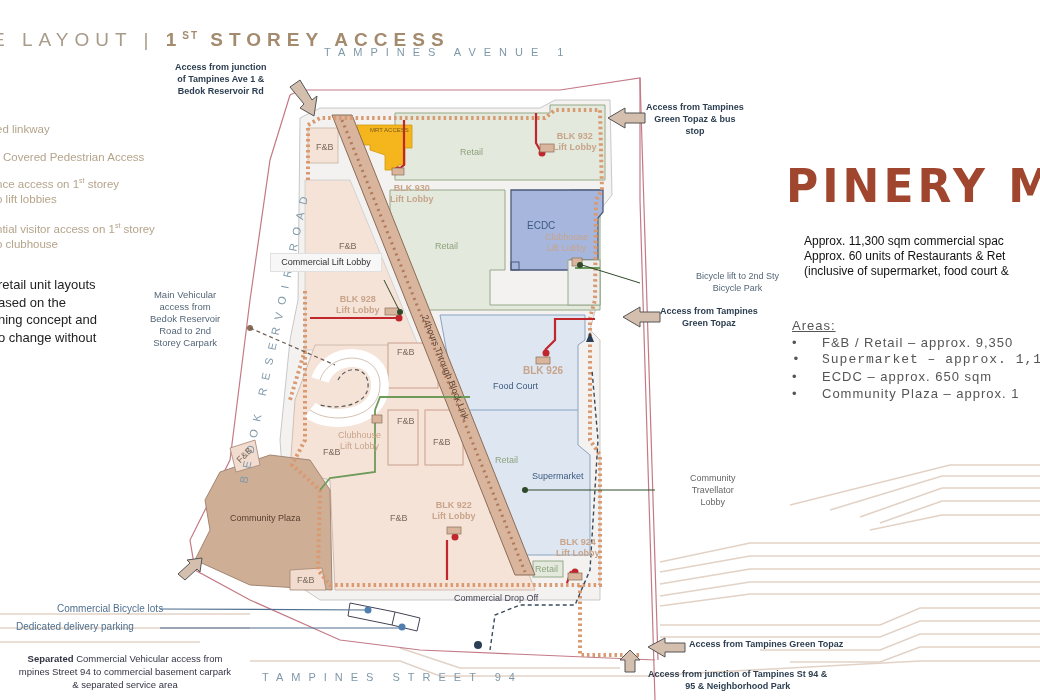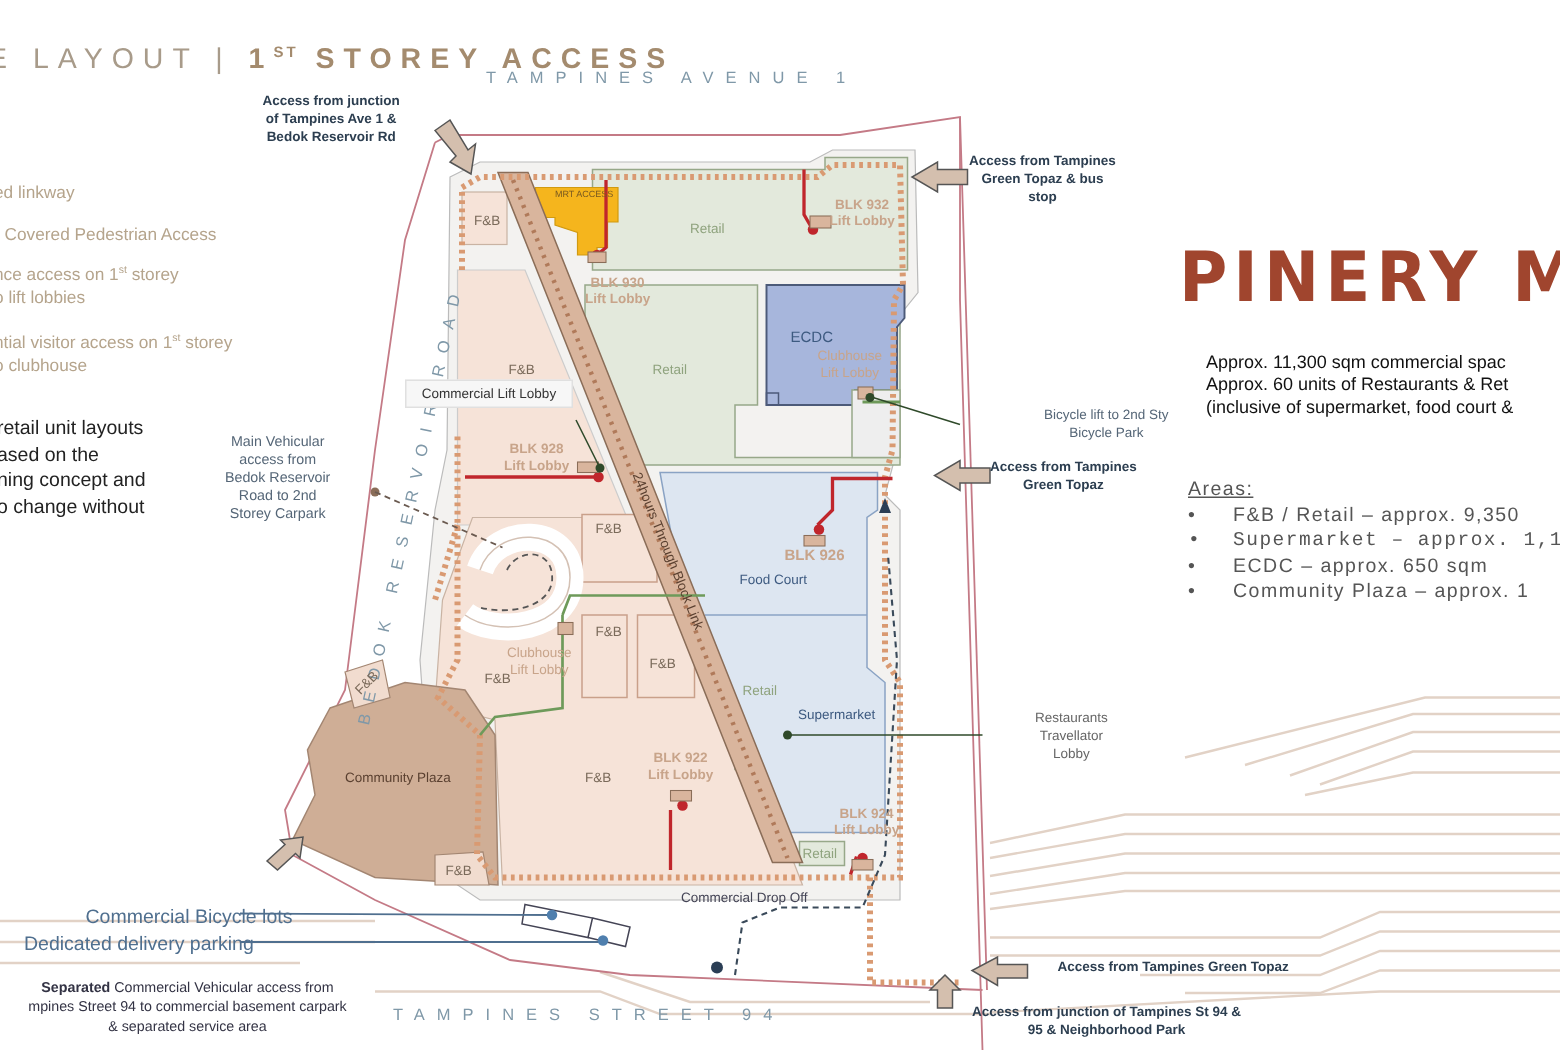--- a/index.html
+++ b/index.html
@@ -16,21 +16,21 @@
   .callout-light { font-size:9px; color:#556677; text-align:center; line-height:12px; white-space:nowrap; }
   .lbl { font-size:9px; color:#7a6a5a; white-space:nowrap; text-align:center; line-height:11px; }
   .lbl-green { color:#8fa37e; }
   .lbl-tan { color:#c8a48a; font-weight:bold; }
   .lbl-blue { color:#3d5a80; }
   .brand { left:786px; top:160px; font-size:44px; color:#a0452e; letter-spacing:4px; font-family:"DejaVu Sans", sans-serif; font-weight:bold; white-space:nowrap; transform:scaleY(1.05); }
   .info { left:788px; font-size:12px; color:#111; white-space:nowrap;margin-left:16px; }
   .areas-title { left:792px; top:318px; font-size:13px; color:#555; text-decoration:underline; letter-spacing:1px;text-align:right; }
   .area-item { left:792px; font-size:13px; color:#555; letter-spacing:1px; white-space:nowrap; }
   .area-item .bullet { display:inline-block; width:30px; }
-  .bottom-label { font-size:13px; color:#4f6f8f; white-space:nowrap; }
+  .bottom-label { font-size:10px; color:#4f6f8f; white-space:nowrap; }
   .bottom-note { left:0px; top:652px; width:250px; font-size:9.5px; color:#334; text-align:center; line-height:13px; }
 </style>
 </head>
 <body>
 
 <div class="abs title">
   <span>E LAYOUT | </span><span class="bold"><span>1</span><sup>ST</sup><span> STOREY ACCESS</span></span>
 </div>
 
 <svg class="abs" style="left:0;top:0" width="1040" height="700">
@@ -205,25 +205,25 @@
     <div>Green Topaz</div>
 </div>
 <div class="abs callout-light" style="left:150px;top:289px;font-size:9.5px;">
   <div>Main Vehicular</div>
     <div>access from</div>
     <div>Bedok Reservoir</div>
     <div>Road to 2nd</div>
     <div>Storey Carpark</div>
 </div>
 <div class="abs callout-light" style="left:690px;top:472px;color:#666;">
-  <div>Restaurants</div>
+  <div>Community</div>
     <div>Travellator</div>
     <div>Lobby</div>
 </div>
-<div class="abs callout" style="left:689px;top:638px;margin-left:16px;">Access from Tampines Green Topaz</div>
+<div class="abs callout" style="left:689px;top:638px;">Access from Tampines Green Topaz</div>
 <div class="abs callout" style="left:648px;top:668px;">
   <div>Access from junction of Tampines St 94 &amp;</div>
     <div>95 &amp; Neighborhood Park</div>
 </div>
 <div class="abs callout-light" style="left:454px;top:592px;color:#445;">Commercial Drop Off</div>
 <div class="abs lbl" style="left:270px;top:253px;width:110px;padding:3px 0;background:#f7f7f7;border:1px solid #e0e0e0;color:#333;">Commercial Lift Lobby</div>
 <div class="abs lbl" style="left:370px;top:362px;transform:rotate(68deg);color:#5a4030;font-size:9px;width:150px;">24hours Through Block Link</div>
 
 <div class="abs lbl" style="left:370px;top:125px;font-size:6px;color:#7a5a20;">MRT ACCESS</div>
 <div class="abs lbl" style="left:316px;top:142px;">F&amp;B</div>

